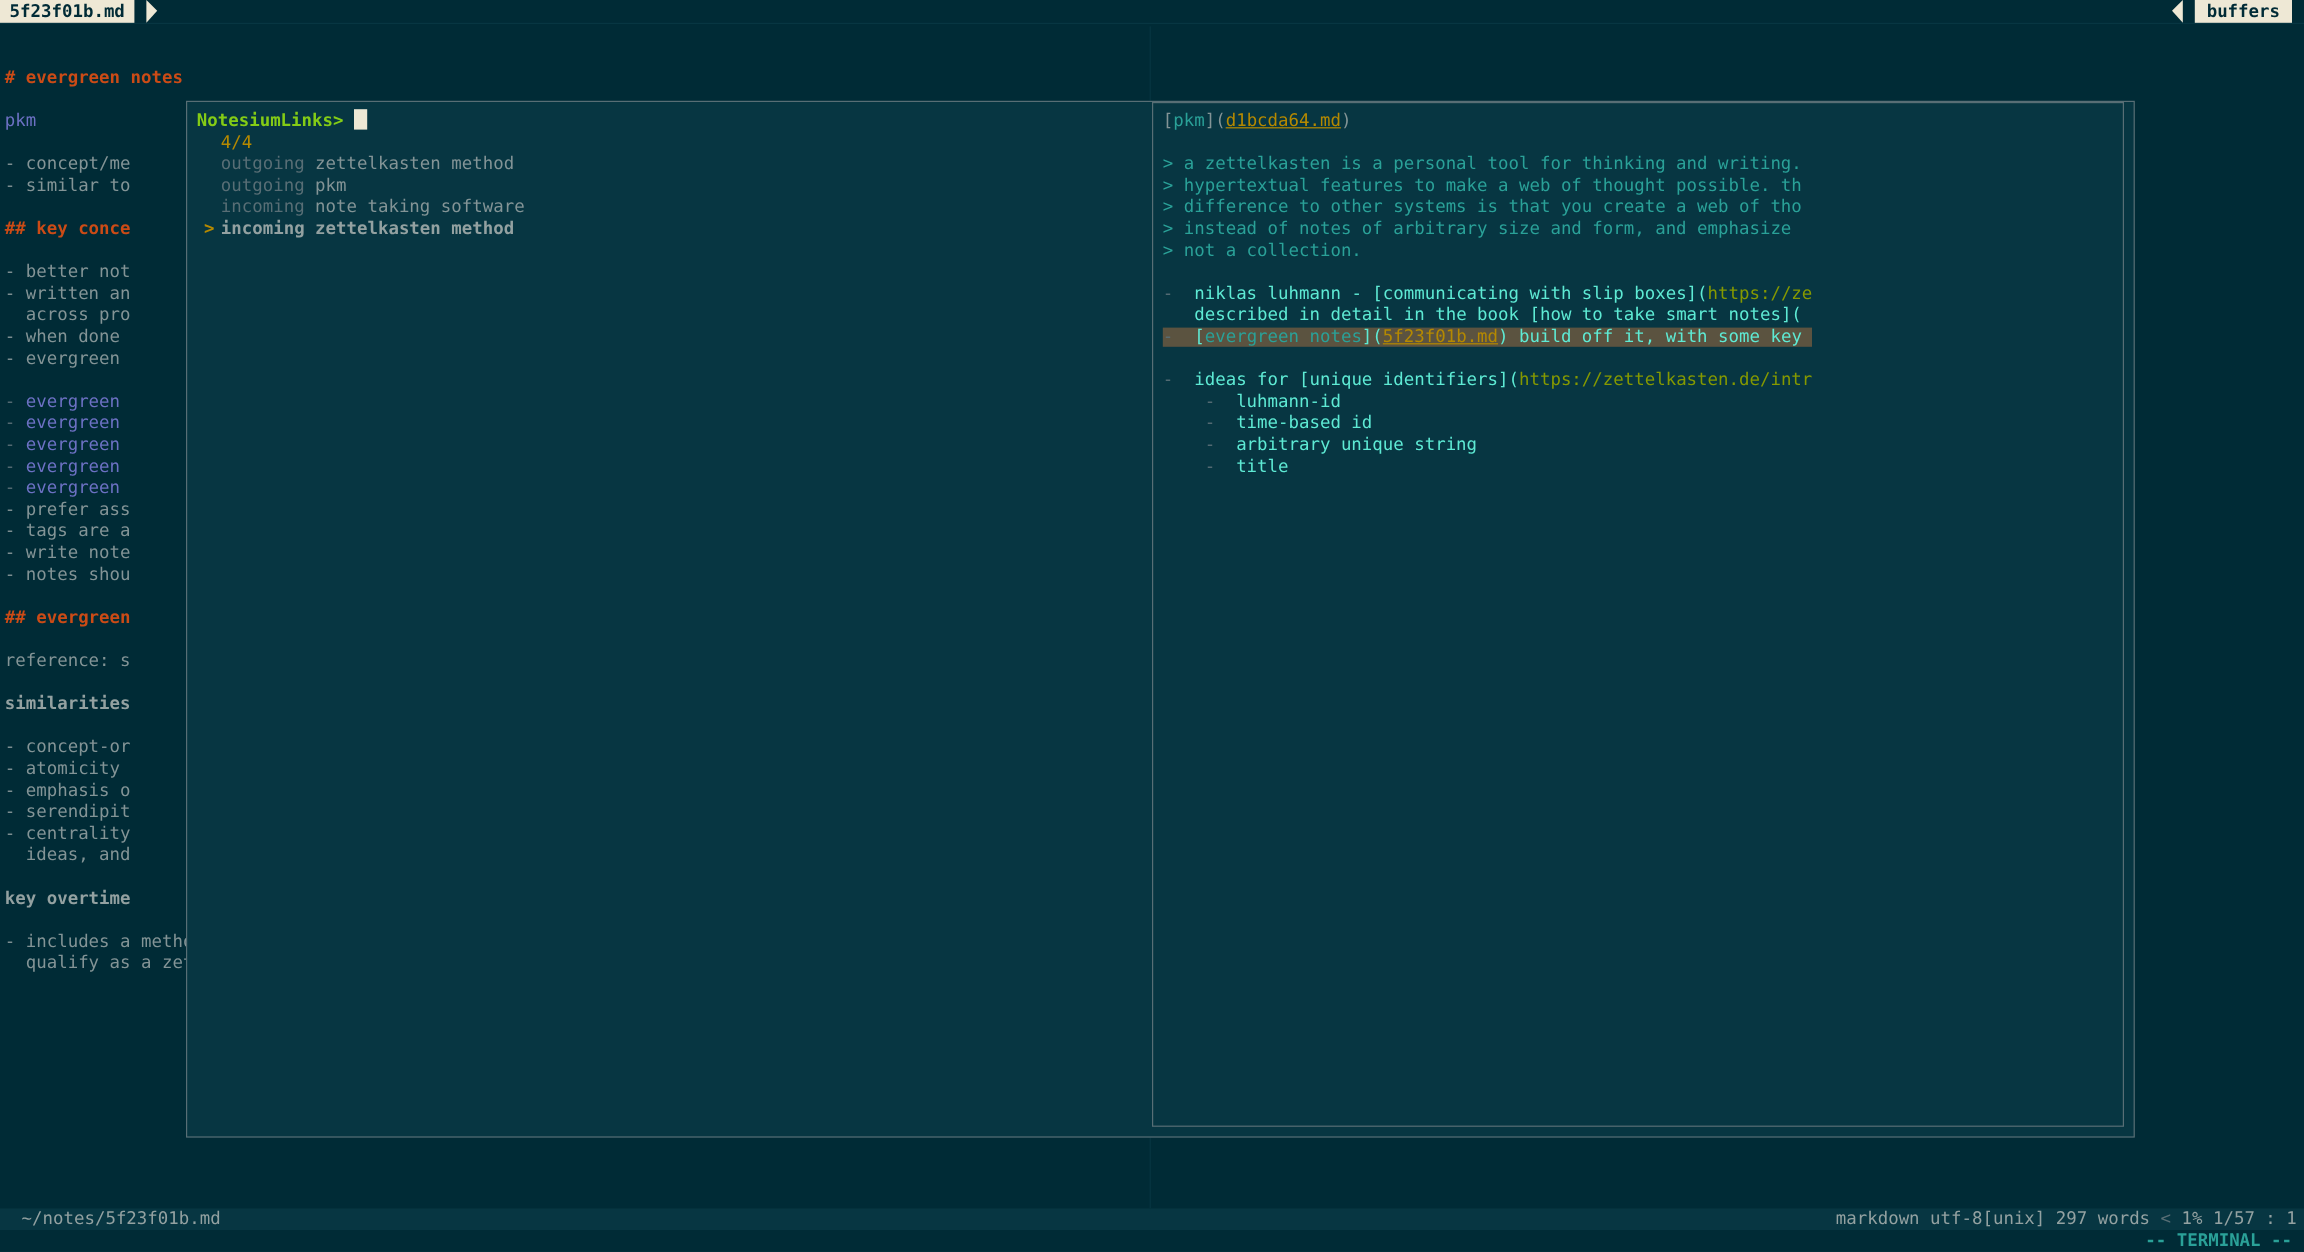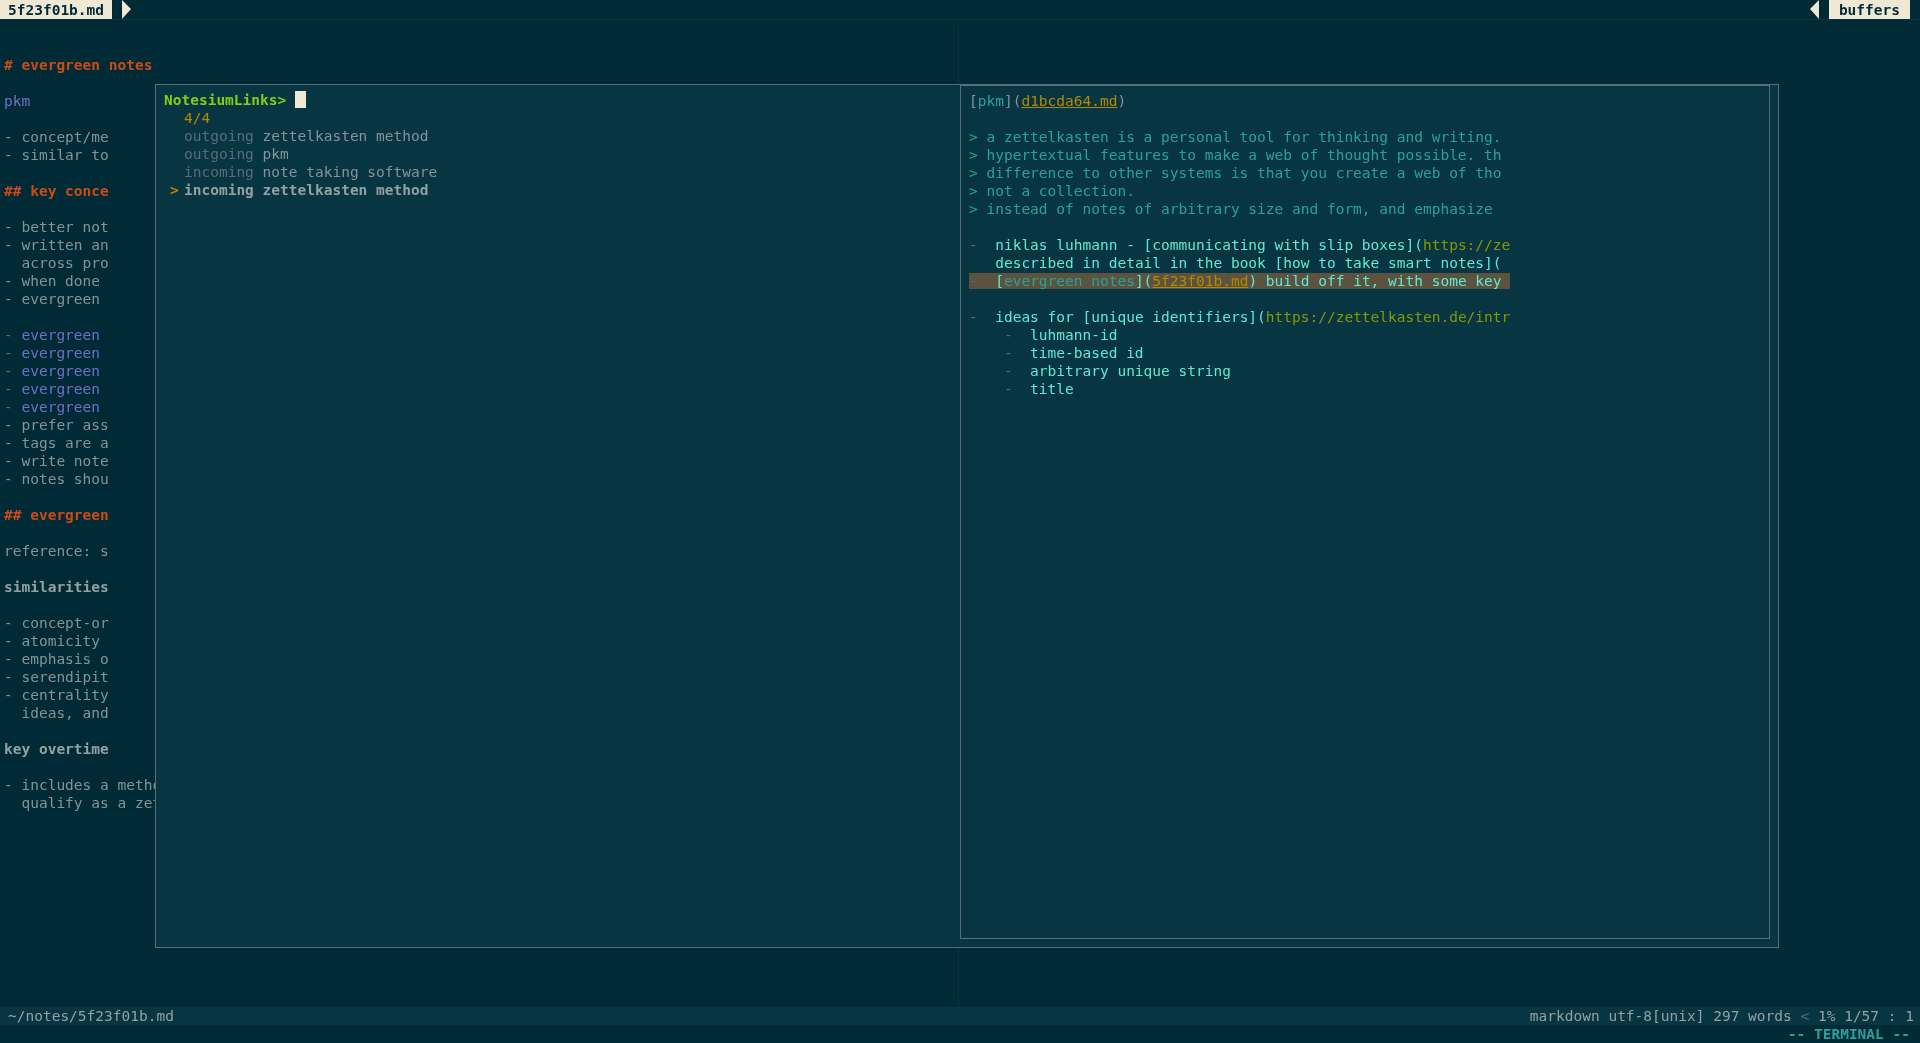--- a/index.html
+++ b/index.html
@@ -80,21 +80,21 @@
   .text-muted { color: #586e75; }
   .text-bold { color: #93a1a1; font-weight: bold; }
   .statusline {
     position: absolute;
     bottom: 18px;
     left: 0;
     right: 0;
     height: 18px;
     background: #073642;
     color: #93a1a1;
-    padding: 0 8px;
+    padding: 0 18px;
   }
   .statusline .right { position: absolute; right: 6px; }
   .sl-sep { color: #586e75; }
   .cmdline {
     position: absolute;
     bottom: 0;
     left: 0;
     right: 0;
     height: 18px;
     padding: 0 10px;
@@ -217,22 +217,22 @@
     <div class="result-line"><span class="dir-out">outgoing</span> <span class="result-text">pkm</span></div>
     <div class="result-line"><span class="dir-in">incoming</span> <span class="result-text">note taking software</span></div>
     <div class="result-line result-selected"><span class="sel-chevron">&gt;</span><span class="dir-in">incoming</span> <span>zettelkasten method</span></div>
   </div>
   <div class="popup-right">
 <div class="preview-line">[<span class="pv-link-br">pkm</span>](<span class="pv-link-file">d1bcda64.md</span>)</div>
 <div class="preview-line"> </div>
 <div class="preview-line pv-quote">&gt; a zettelkasten is a personal tool for thinking and writing.</div>
 <div class="preview-line pv-quote">&gt; hypertextual features to make a web of thought possible. th</div>
 <div class="preview-line pv-quote">&gt; difference to other systems is that you create a web of tho</div>
+<div class="preview-line pv-quote">&gt; instead of notes of arbitrary size and form, and emphasize</div>
 <div class="preview-line pv-quote">&gt; not a collection.</div>
-<div class="preview-line pv-quote">&gt; instead of notes of arbitrary size and form, and emphasize</div>
 <div class="preview-line"> </div>
 <div class="preview-line"><span class="pv-dash">-  </span><span class="pv-text">niklas luhmann - [communicating with slip boxes](</span><span class="pv-url">https://ze</span></div>
 <div class="preview-line"><span class="pv-dash">   </span><span class="pv-text">described in detail in the book [how to take smart notes](</span></div>
 <div class="preview-line"><span class="pv-dash pv-highlight">-  </span><span class="pv-highlight"><span class="pv-text">[</span><span class="pv-link-br">evergreen notes</span><span class="pv-text">](</span><span class="pv-link-file">5f23f01b.md</span><span class="pv-text">) build off it, with some key </span></span></div>
 <div class="preview-line"> </div>
 <div class="preview-line"><span class="pv-dash">-  </span><span class="pv-text">ideas for [unique identifiers](</span><span class="pv-url">https://zettelkasten.de/intr</span></div>
 <div class="preview-line"><span class="pv-dash">    -  </span><span class="pv-text">luhmann-id</span></div>
 <div class="preview-line"><span class="pv-dash">    -  </span><span class="pv-text">time-based id</span></div>
 <div class="preview-line"><span class="pv-dash">    -  </span><span class="pv-text">arbitrary unique string</span></div>
 <div class="preview-line"><span class="pv-dash">    -  </span><span class="pv-text">title</span></div>

